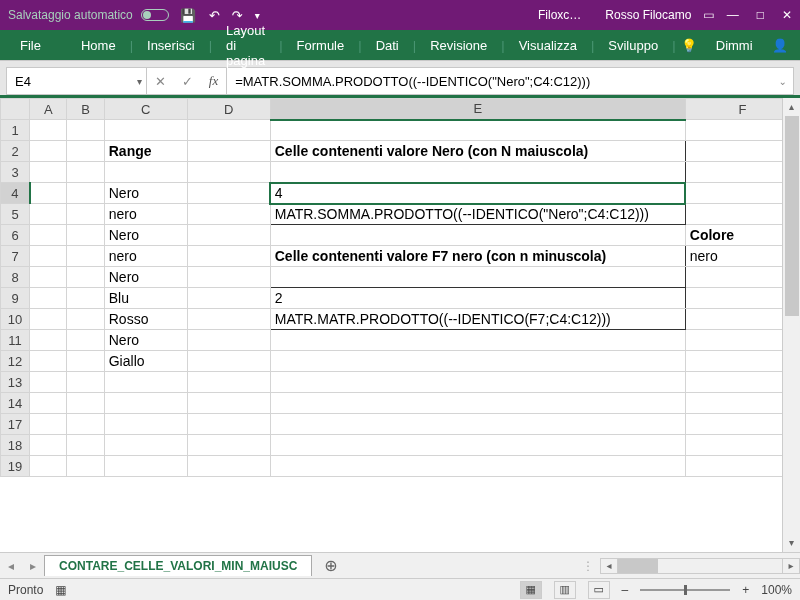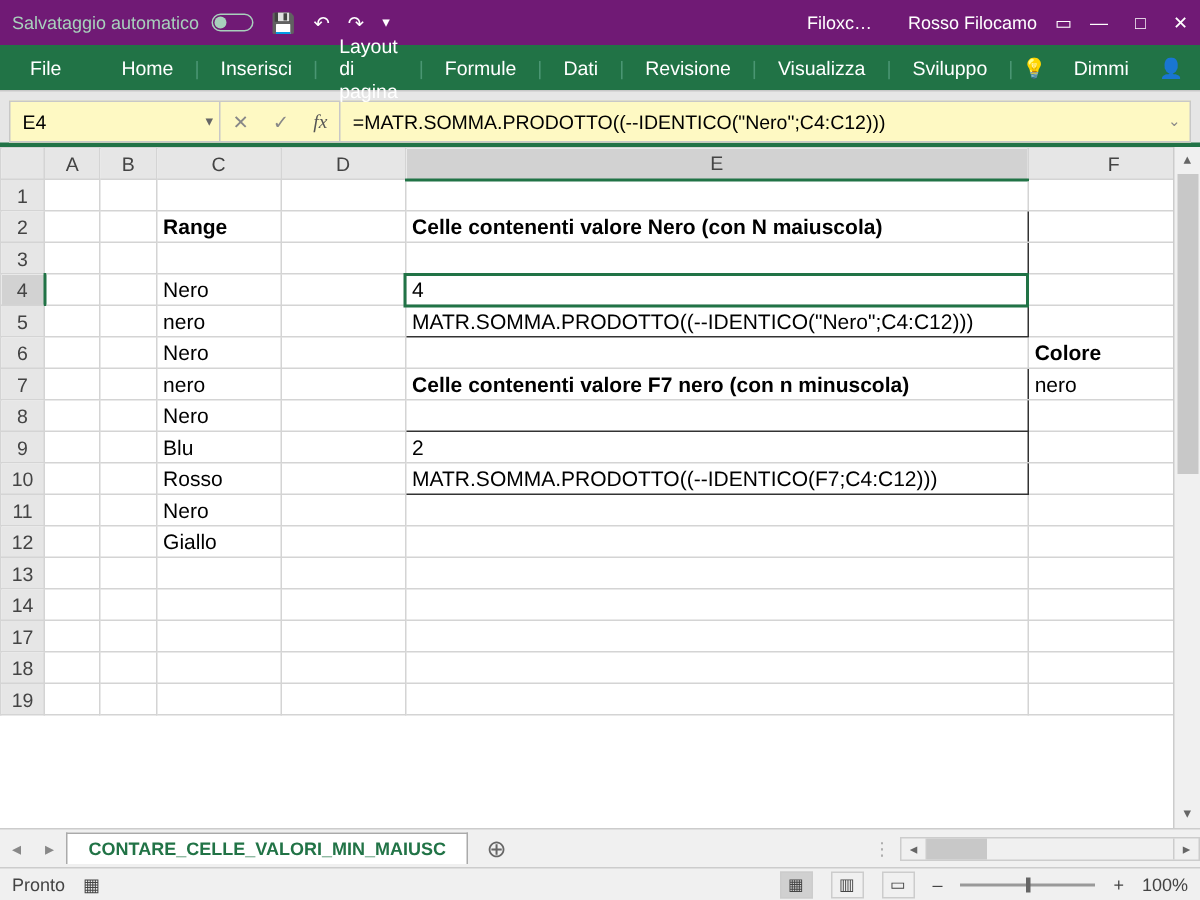--- a/index.html
+++ b/index.html
@@ -17,21 +17,21 @@
 .titlebar .win-controls { display: flex; gap: 18px; margin-left: 12px; }
 .titlebar .win-controls span { cursor: pointer; }
 
 .ribbon-tabs { height: 30px; background: #217346; display: flex; align-items: center; padding: 0 12px; gap: 6px; font-size: 13px; color: #fff; }
 .ribbon-tabs .tab { padding: 0 8px; cursor: pointer; }
 .ribbon-tabs .sep { color: #4a9673; }
 .ribbon-tabs .spacer { flex: 1; }
 .ribbon-tabs .bulb { margin-right: 4px; }
 
 .formula-bar-wrap { background: #e6e6e6; border-top: 1px solid #c8c8c8; padding: 6px 0 0 0; }
-.formula-bar { height: 28px; background: #fef9c3; display: flex; align-items: center; border: 1px solid #c8c8c8; margin: 0 6px 6px 6px; }
+.formula-bar { height: 28px; background: #ffffff; display: flex; align-items: center; border: 1px solid #c8c8c8; margin: 0 6px 6px 6px; }
 .name-box { width: 140px; border-right: 1px solid #c8c8c8; height: 100%; display: flex; align-items: center; padding: 0 8px; font-size: 13px; position: relative; }
 .name-box .dd { position: absolute; right: 4px; font-size: 10px; color: #666; }
 .fn-controls { display: flex; border-right: 1px solid #c8c8c8; height: 100%; align-items: center; }
 .fn-controls span { padding: 0 8px; color: #888; font-size: 13px; cursor: pointer; }
 .fn-controls .fx { font-style: italic; font-family: serif; color: #555; }
 .formula-input { flex: 1; padding: 0 8px; font-size: 13px; display: flex; align-items: center; height: 100%; }
 .formula-bar .expand { padding: 0 6px; color: #888; font-size: 10px; }
 
 .sheet-area { background: #fff; position: absolute; top: 98px; bottom: 22px; left: 0; right: 0; display: flex; flex-direction: column; }
 
@@ -238,21 +238,21 @@
             <td></td>
             <td class="btop bleft bright">2</td>
             <td></td>
           </tr>
       <tr>
             <th class="rowh">10</th>
             <td></td>
             <td></td>
             <td>Rosso</td>
             <td></td>
-            <td class="bbot bleft bright">MATR.SOMMA.PRODOTTO((--IDENTICO(F7;C4:C12)))</td>
+            <td class="bbot bleft bright">MATR.MATR.PRODOTTO((--IDENTICO(F7;C4:C12)))</td>
             <td></td>
           </tr>
       <tr>
             <th class="rowh">11</th>
             <td></td>
             <td></td>
             <td>Nero</td>
             <td></td>
             <td></td>
             <td></td>

